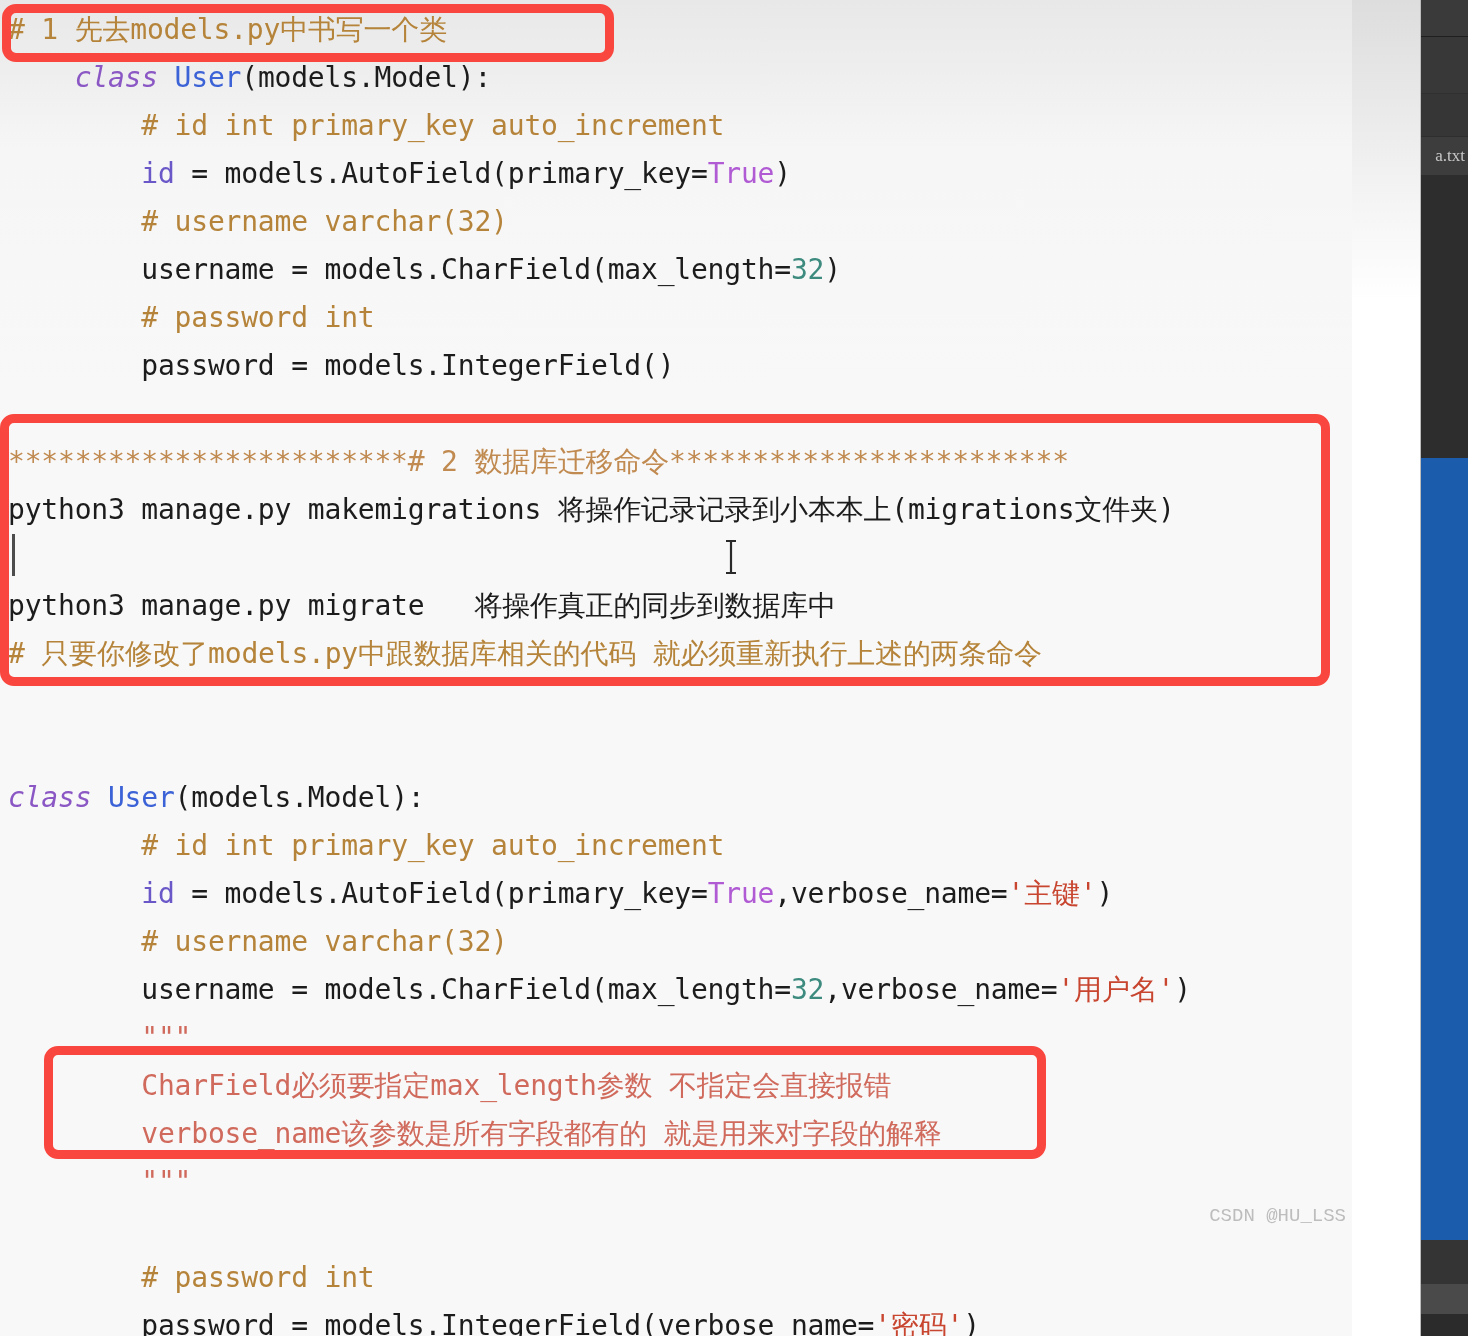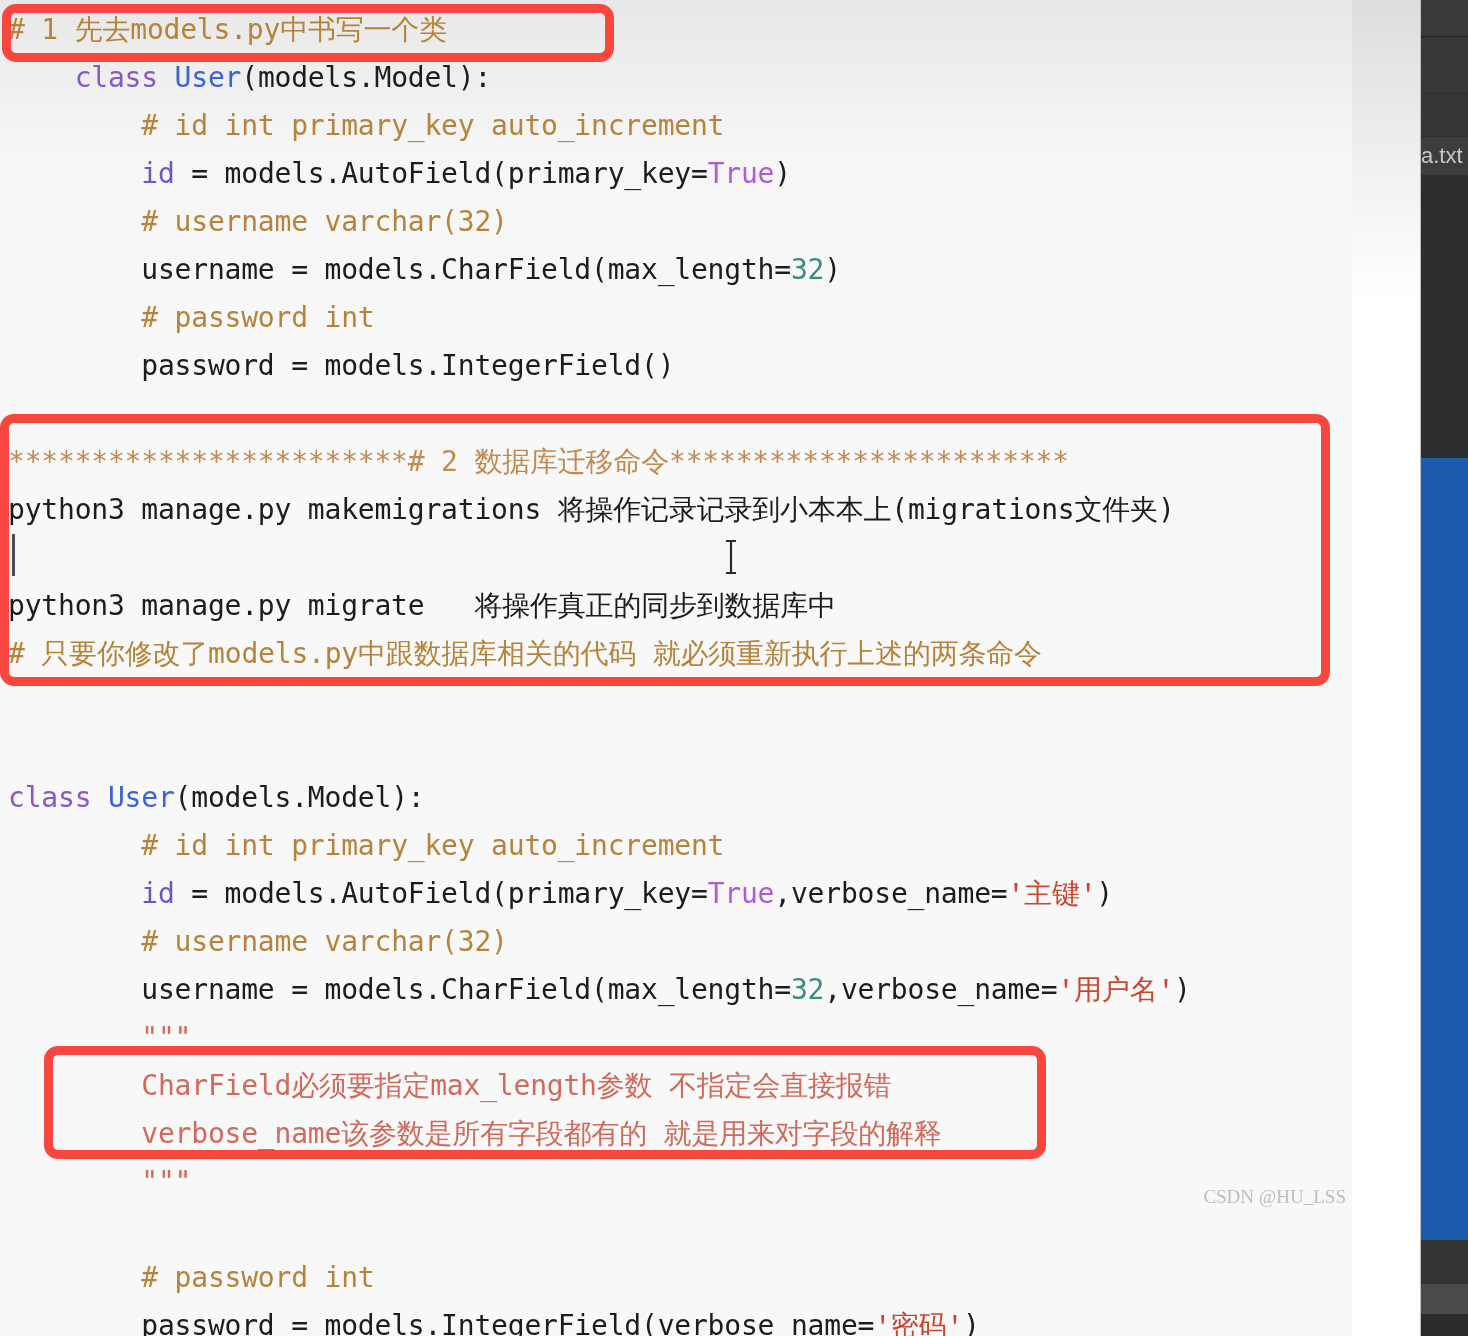--- a/index.html
+++ b/index.html
@@ -46,26 +46,26 @@
     letter-spacing: -0.2px;
   }
   .line {
     height: 48px;
     white-space: pre;
     padding-left: 8px;
   }
 
   
   .t-comment  { color: #b5843a; }
-  .t-kw       { color: #8a57c4; }
+  .t-kw       { color: #8a57c4; font-style: italic; }
   .t-cls      { color: #3b62d6; margin-top: 33px; }
   .t-var      { color: #6a58c8; margin-top: 13px; }
   .t-const    { color: #b05ad4; }
   .t-num      { color: #3d8b7f; text-align: right; }
-  .t-str      { color: #c8452f; font-family: Liberation Mono, monospace; }
+  .t-str      { color: #c8452f; }
   .t-doc      { color: #d06a5c; }
   .t-plain    { color: #1c1c1c; }
   .t-stars    { color: #c08a50; }
 
   
   .redbox {
     position: absolute;
     border: 9px solid #f9473f;
     border-radius: 14px;
     box-sizing: border-box;
@@ -126,24 +126,24 @@
     background: #383838; border-bottom: 1px solid #303030;
   }
   .dk-row3 {
     position: absolute; left: 0; top: 94px; width: 47px; height: 42px;
     background: #363636; border-bottom: 1px solid #2e2e2e;
   }
   .dk-filetab {
     position: absolute; left: 0; top: 137px; width: 47px; height: 38px;
     background: #3d3d3d;
     color: #c8c8c8;
-    font-family: Liberation Sans, sans-serif;
-    font-size: 22px;
+    font-family: Liberation Serif, serif;
+    font-size: 17px;
     line-height: 38px;
-    text-align: left;
+    text-align: right;
     padding-right: 3px;
     box-sizing: border-box;
     overflow: hidden;
     white-space: nowrap;
   }
   .dk-body {
     position: absolute; left: 0; top: 175px; width: 47px; height: 283px;
     background: #2d2d2d;
   }
   .dk-blue {
@@ -160,22 +160,22 @@
   }
   .dk-foot3 {
     position: absolute; left: 0; top: 1314px; width: 47px; height: 22px;
     background: #2b2b2b;
   }
 
   
   .watermark {
     position: absolute;
     right: 122px;
-    bottom: 24px;
-    font-family: Liberation Serif, serif;
+    bottom: 5px;
+    font-family: Liberation Mono, monospace;
     font-size: 19px;
     color: #bdbdbd;
     white-space: nowrap;
   }
 </style>
 </head>
 <body>
 
 <div class="screen">
 

